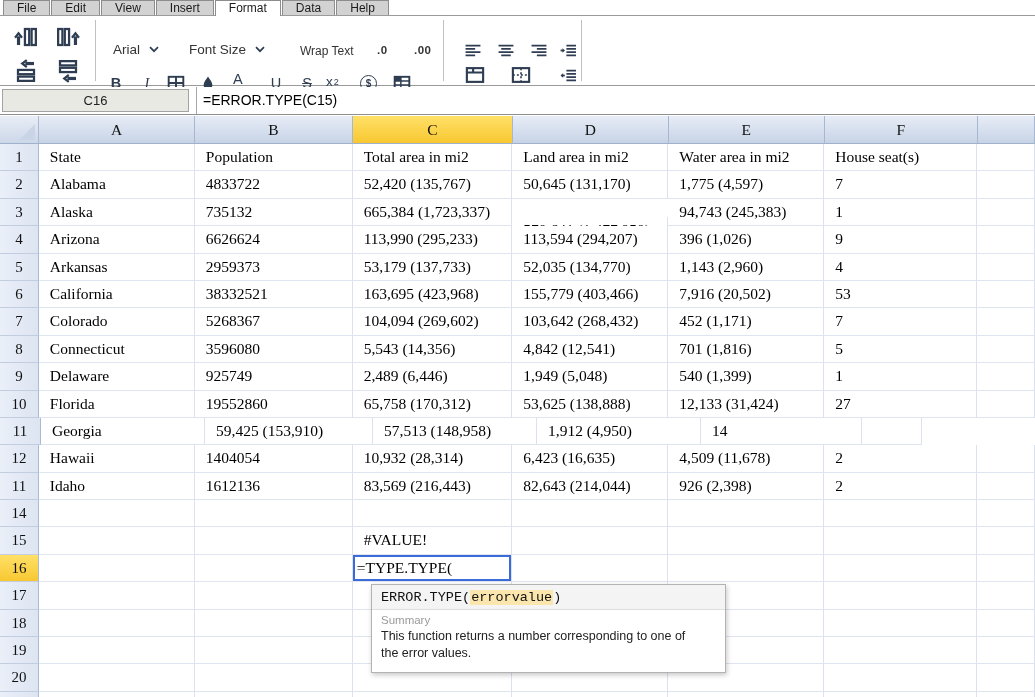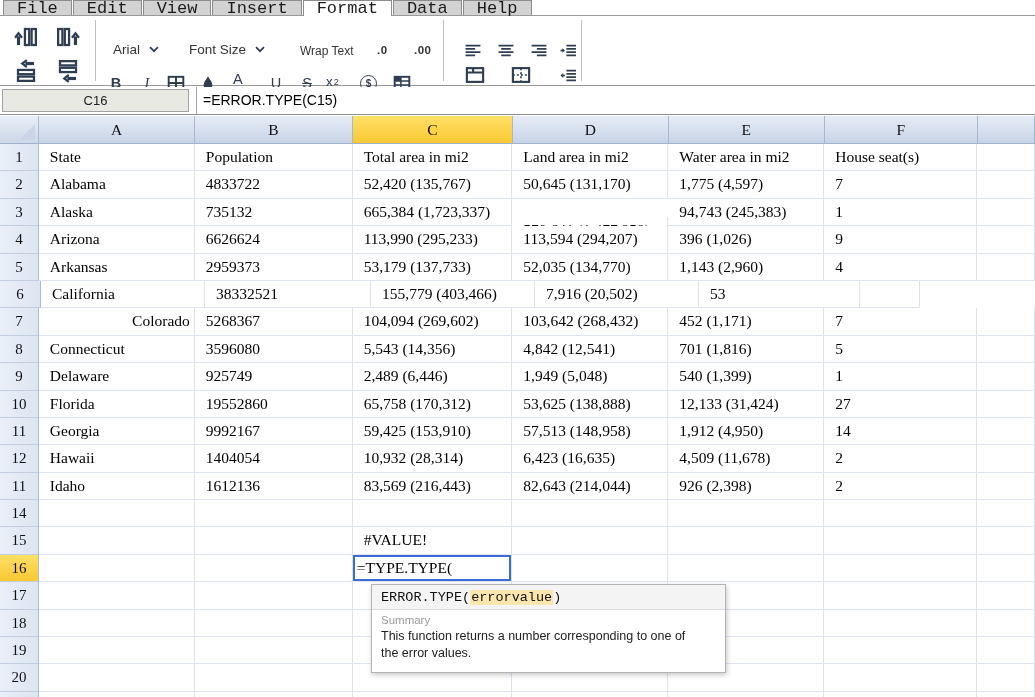--- a/index.html
+++ b/index.html
@@ -5,22 +5,22 @@
   * { box-sizing: border-box; }
   html,body { margin:0; padding:0; }
   body {
     width:1035px; height:697px; overflow:hidden; position:relative;
     background:#fff; font-family:"Liberation Sans", sans-serif;
   }
 
   
   .menubar { position:absolute; left:0; top:0; width:1035px; height:16px;
     background:#fff; border-bottom:1px solid #9a9a9a; display:flex; align-items:flex-end; padding-left:3px; z-index:5; }
-  .tab { font-size:17px; color:#1b1b1b; background:#d2d2d2; border:1px solid #8d8d8d; border-bottom:none;
-    padding:1px 13px 10px; margin-right:1px; height:15px; line-height:13px; white-space:nowrap; cursor:default;font-family:Liberation Mono, monospace; }
+  .tab { font-size:12px; color:#1b1b1b; background:#d2d2d2; border:1px solid #8d8d8d; border-bottom:none;
+    padding:1px 13px 10px; margin-right:1px; height:15px; line-height:13px; white-space:nowrap; cursor:default; }
   .tab.active { background:#fff; height:16px; margin-bottom:-1px; position:relative; z-index:6; }
 
   
   .toolbar { position:absolute; left:0; top:16px; width:1035px; height:70px; background:#fff;
     border-bottom:1px solid #9a9a9a; z-index:4; }
   .toolbar .abs { position:absolute; }
   .sep { position:absolute; top:4px; bottom:4px; width:1px; background:#c0c0c0; }
   .tbtn { display:inline-flex; align-items:center; justify-content:center; color:#2e3d52; cursor:default; }
   .lbl { font-size:13.5px; color:#333; display:inline-flex; align-items:center; gap:9px;text-align:center; }
   .small-lbl { font-size:12px; color:#333; }
@@ -288,28 +288,29 @@
       <div class="cell" style="width: 168px;">53,179 (137,733)</div>
       <div class="cell" style="width: 164px;">52,035 (134,770)</div>
       <div class="cell" style="width: 164px;">1,143 (2,960)</div>
       <div class="cell" style="width: 161px;">4</div>
       <div class="cell" style="width: 60px;"></div>
     </div>
     <div class="row">
       <div class="rowhdr">6</div>
       <div class="cell" style="width: 164px;">California</div>
       <div class="cell" style="width: 166px;">38332521</div>
+      <div class="cell" style="width: 168px;">163,695 (423,968)</div>
       <div class="cell" style="width: 164px;">155,779 (403,466)</div>
       <div class="cell" style="width: 164px;">7,916 (20,502)</div>
       <div class="cell" style="width: 161px;">53</div>
       <div class="cell" style="width: 60px;"></div>
     </div>
     <div class="row">
       <div class="rowhdr">7</div>
-      <div class="cell" style="width: 164px; text-align: right;">Colorado</div>
+      <div class="cell" style="width: 164px;">Colorado</div>
       <div class="cell" style="width: 166px;">5268367</div>
       <div class="cell" style="width: 168px;">104,094 (269,602)</div>
       <div class="cell" style="width: 164px;">103,642 (268,432)</div>
       <div class="cell" style="width: 164px;">452 (1,171)</div>
       <div class="cell" style="width: 161px;">7</div>
       <div class="cell" style="width: 60px;"></div>
     </div>
     <div class="row">
       <div class="rowhdr">8</div>
       <div class="cell" style="width: 164px;">Connecticut</div>
@@ -336,21 +337,20 @@
       <div class="cell" style="width: 166px;">19552860</div>
       <div class="cell" style="width: 168px;">65,758 (170,312)</div>
       <div class="cell" style="width: 164px;">53,625 (138,888)</div>
       <div class="cell" style="width: 164px;">12,133 (31,424)</div>
       <div class="cell" style="width: 161px;">27</div>
       <div class="cell" style="width: 60px;"></div>
     </div>
     <div class="row">
       <div class="rowhdr">11</div>
       <div class="cell" style="width: 164px;">Georgia</div>
-      <div class="cell" style="width: 166px;">9992167</div>
       <div class="cell" style="width: 168px;">59,425 (153,910)</div>
       <div class="cell" style="width: 164px;">57,513 (148,958)</div>
       <div class="cell" style="width: 164px;">1,912 (4,950)</div>
       <div class="cell" style="width: 161px;">14</div>
       <div class="cell" style="width: 60px;"></div>
     </div>
     <div class="row">
       <div class="rowhdr">12</div>
       <div class="cell" style="width: 164px;">Hawaii</div>
       <div class="cell" style="width: 166px;">1404054</div>

